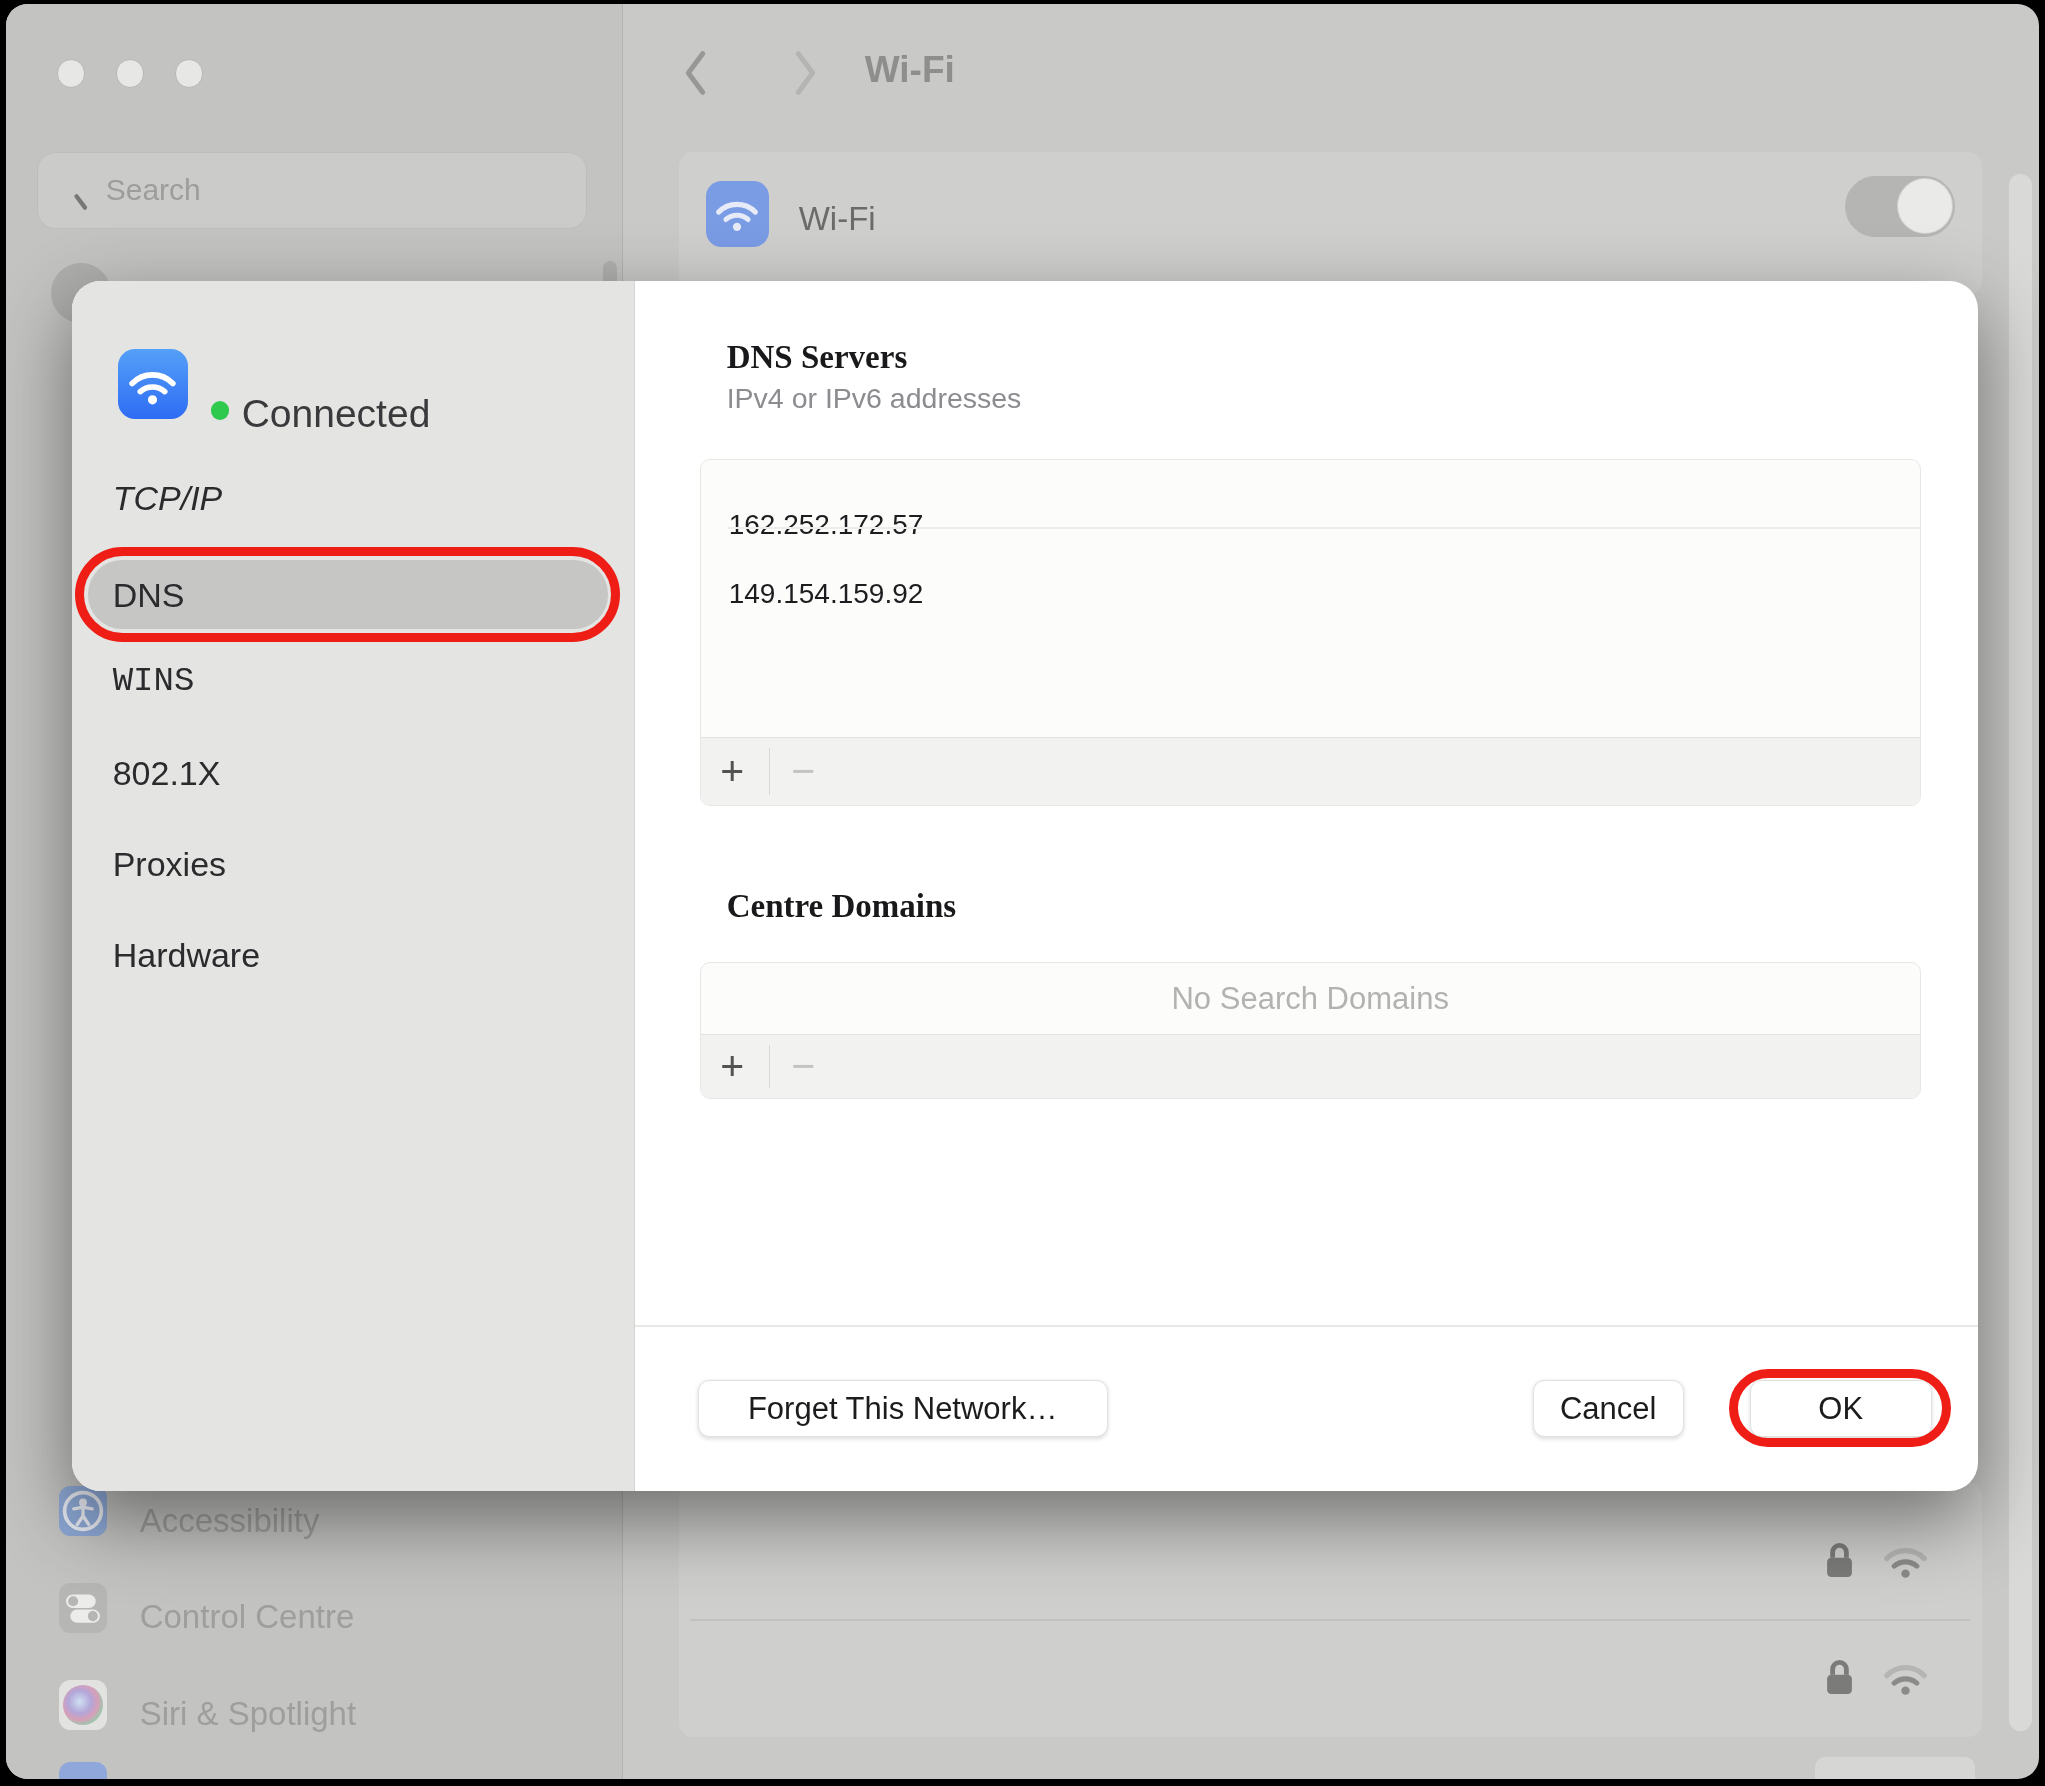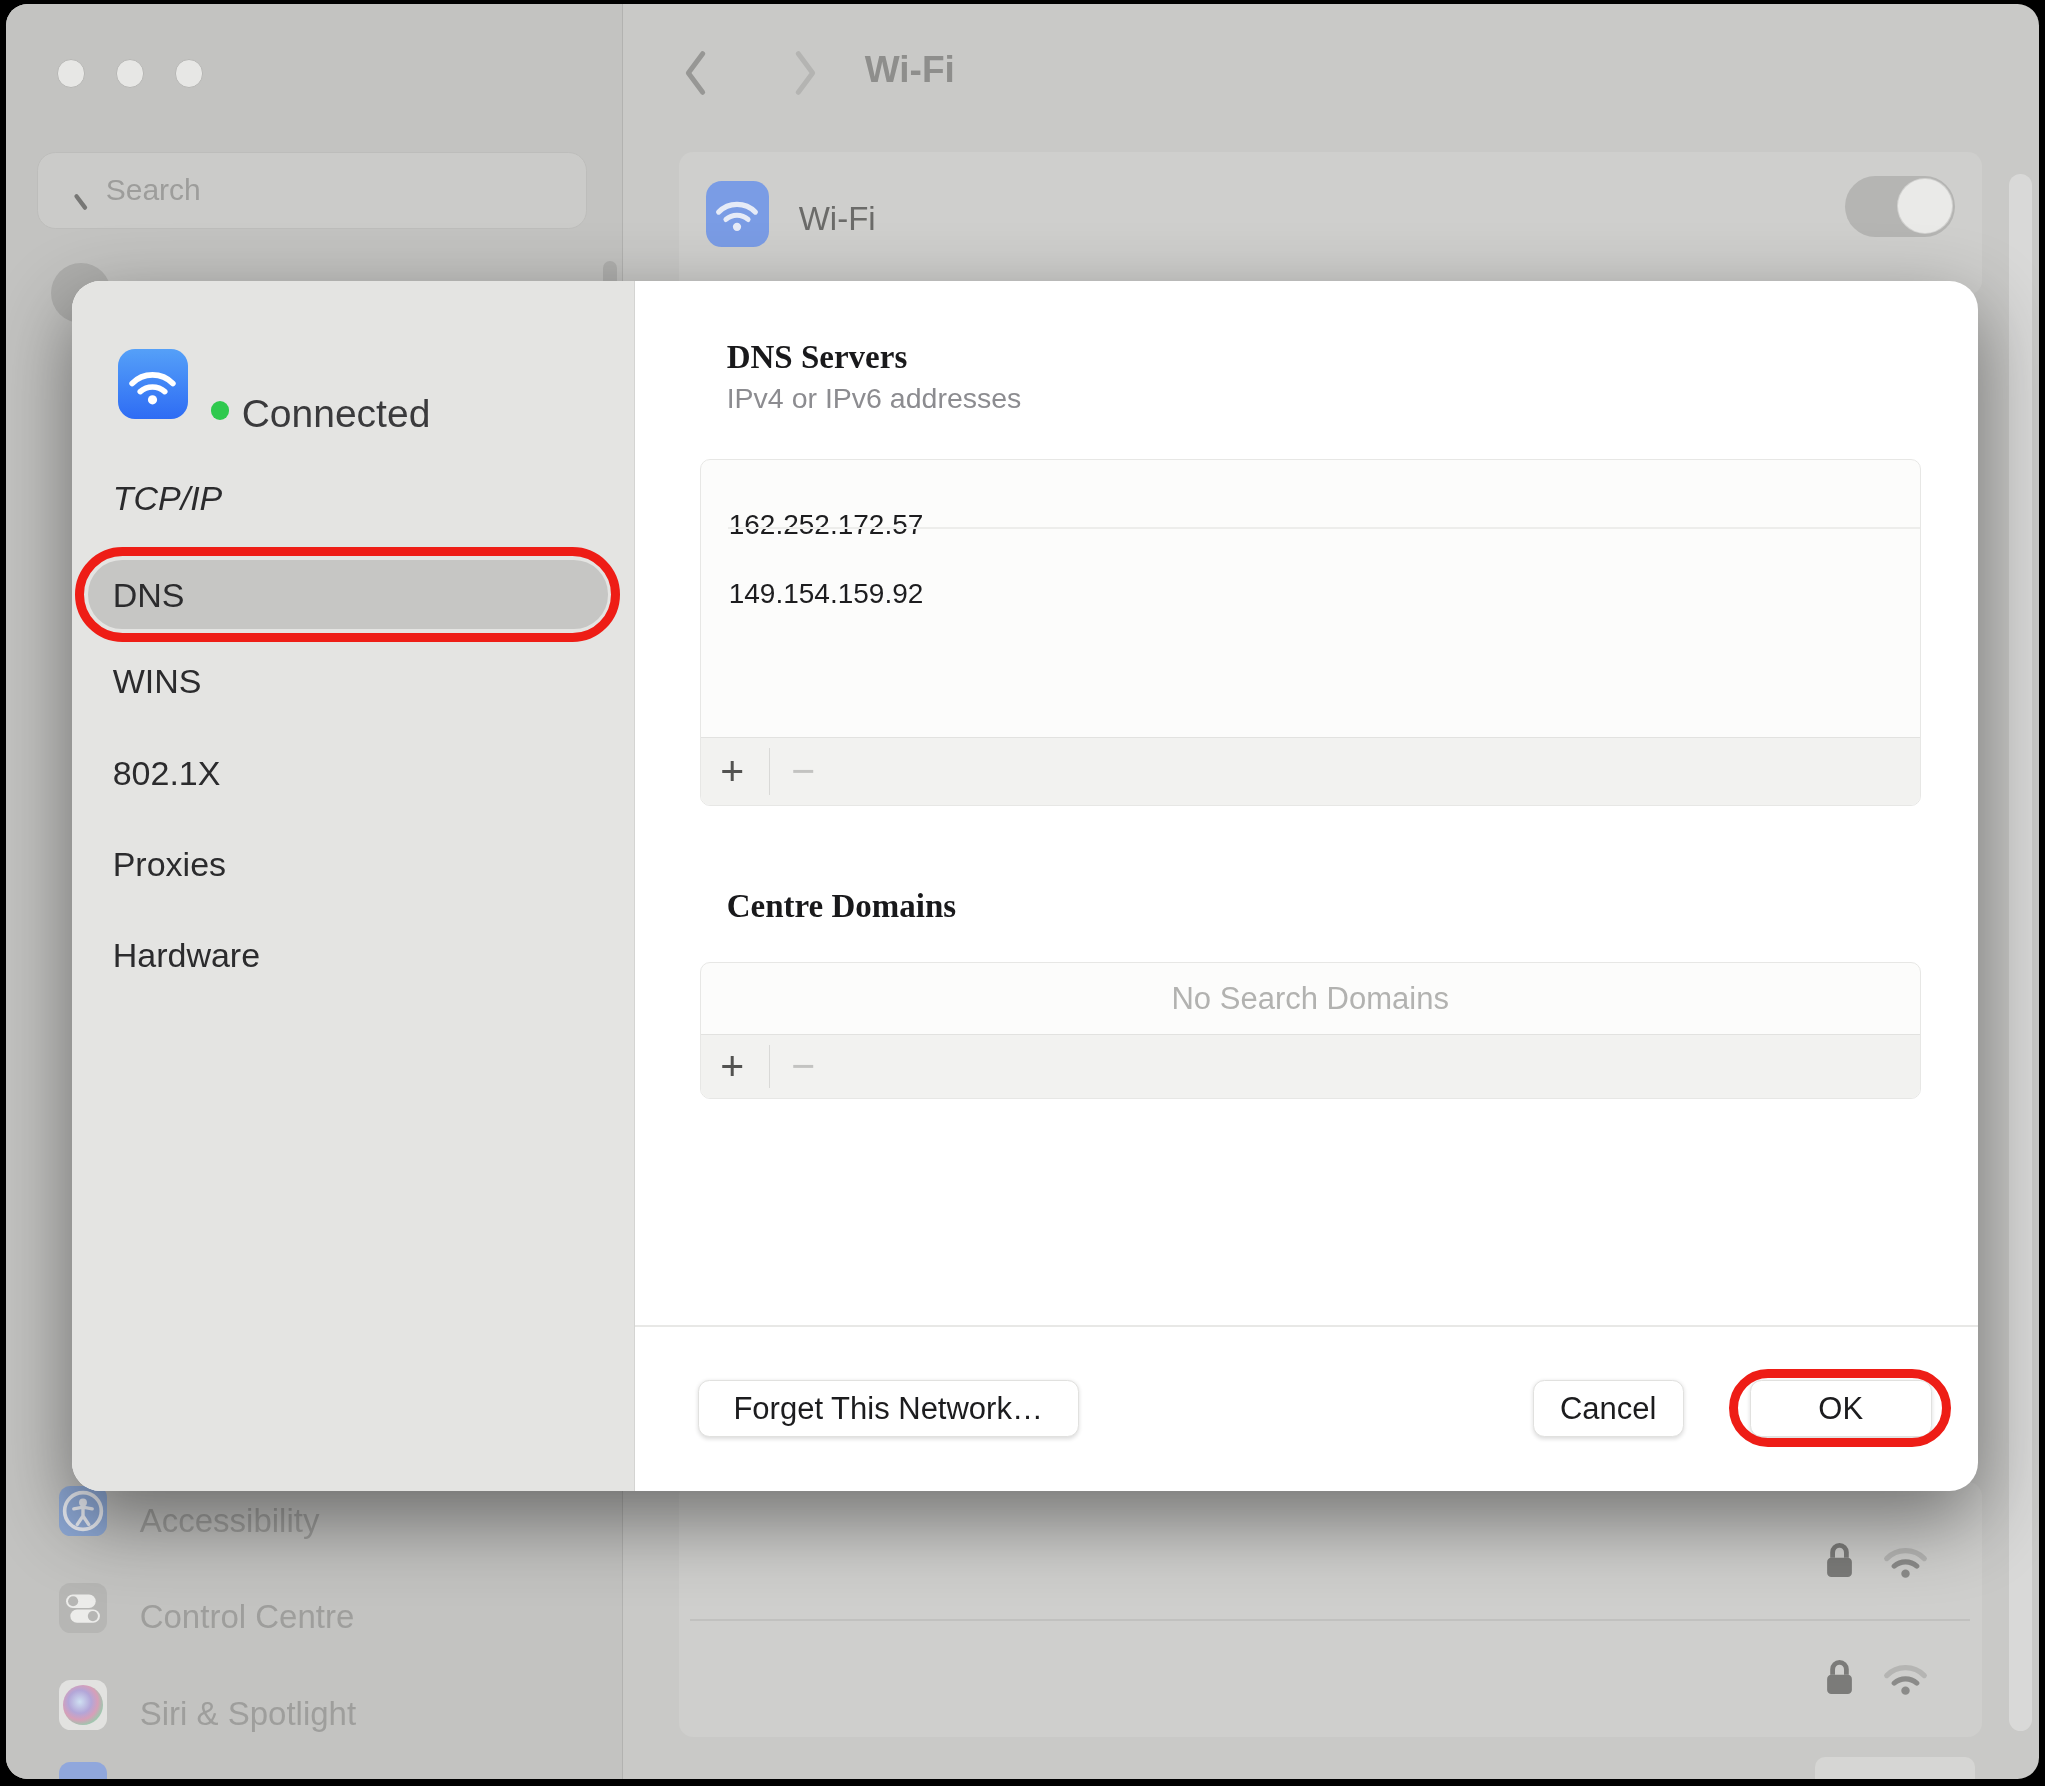--- a/index.html
+++ b/index.html
@@ -73,21 +73,21 @@
       width:63px;font-size:41px;line-height:1;}
   .pm-plus{left:0;color:#535351;}
   .pm-minus{left:71px;color:#c3c3c1;}
   .pm-div{position:absolute;left:68px;top:10px;bottom:10px;width:1.4px;background:#d9d9d7;}
   .sd-empty{position:absolute;left:0;top:0;width:100%;height:71px;display:flex;align-items:center;justify-content:center;
             font-size:31px;color:#b2b2b0;}
   .btn-divider{position:absolute;left:563px;top:1044px;width:1343px;height:1.4px;background:#e8e8e6;}
   .dlg-btn{position:absolute;top:1099px;height:57px;border-radius:11.4px;background:#fff;border:1.4px solid #e1e1df;
            box-shadow:0 1.4px 4.3px rgba(0,0,0,.14);display:flex;align-items:center;justify-content:center;
            font-size:31px;color:#1c1c1e;line-height:1;}
-  .btn-forget{left:626px;width:381px;}
+  .btn-forget{left:626px;width:410px;}
   .btn-cancel{left:1461px;width:151px;}
   .btn-ok{left:1678px;width:182px;}
 </style>
 </head>
 <body>
 
 <div class="canvas">
   <div class="window">
 
     <div class="sidebar">
@@ -208,21 +208,21 @@
         </div>
         <div class="status-dot"></div>
         <div class="status-label">Connected</div>
 
         <div class="nav-item" style="top:200px;font-style:italic;">TCP/IP</div>
 
         <div class="nav-pill"></div>
         <div class="nav-item" style="top:297px;z-index:5;">DNS</div>
         <div class="ann ann-dns"></div>
 
-        <div class="nav-item" style="top:383px;">WINS</div>
+        <div class="nav-item" style="top:383px;font-family:Liberation Mono, monospace;">WINS</div>
         <div class="nav-item" style="top:475px;">802.1X</div>
         <div class="nav-item" style="top:566px;">Proxies</div>
         <div class="nav-item" style="top:657px;">Hardware</div>
       </div>
 
       <div class="sec-title" style="top:60px;">DNS Servers</div>
       <div class="sec-sub">IPv4 or IPv6 addresses</div>
 
       <div class="listbox lb-dns">
         <div class="lb-row-text" style="top:51px;">162.252.172.57</div>

